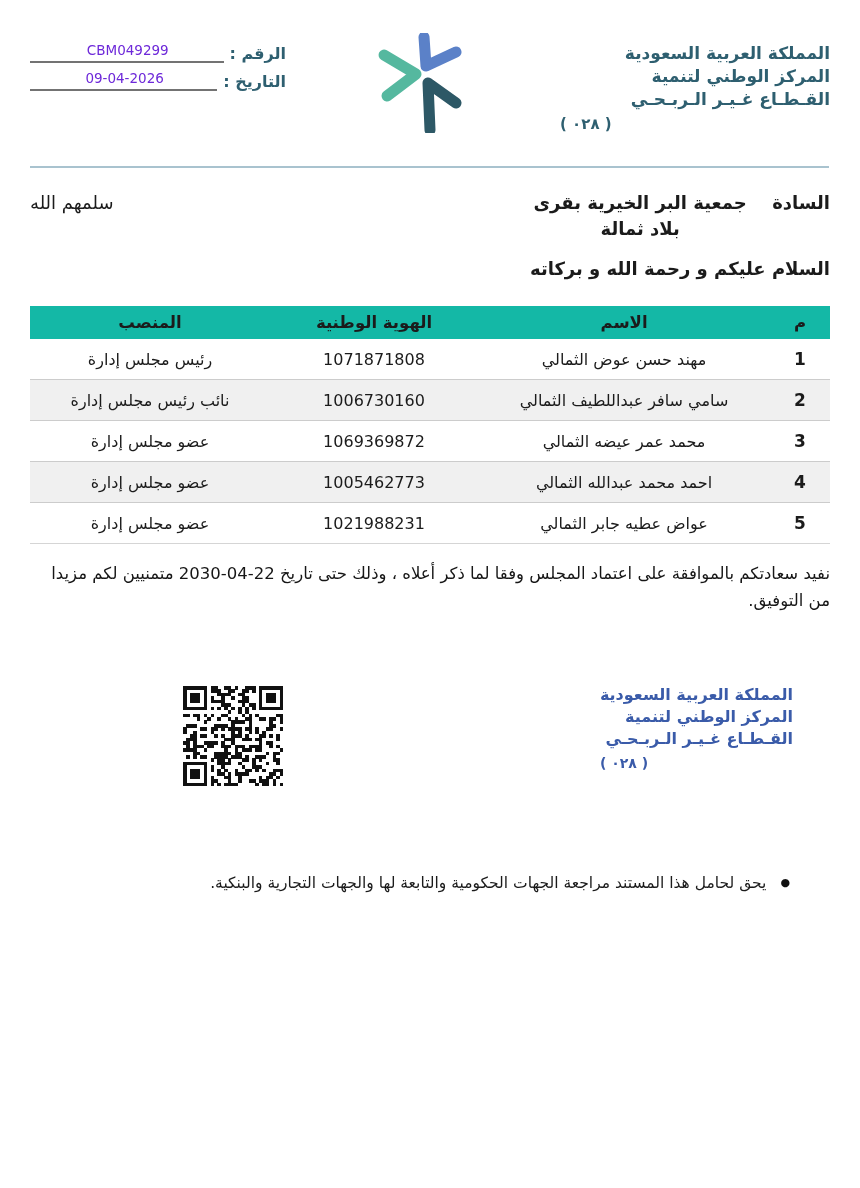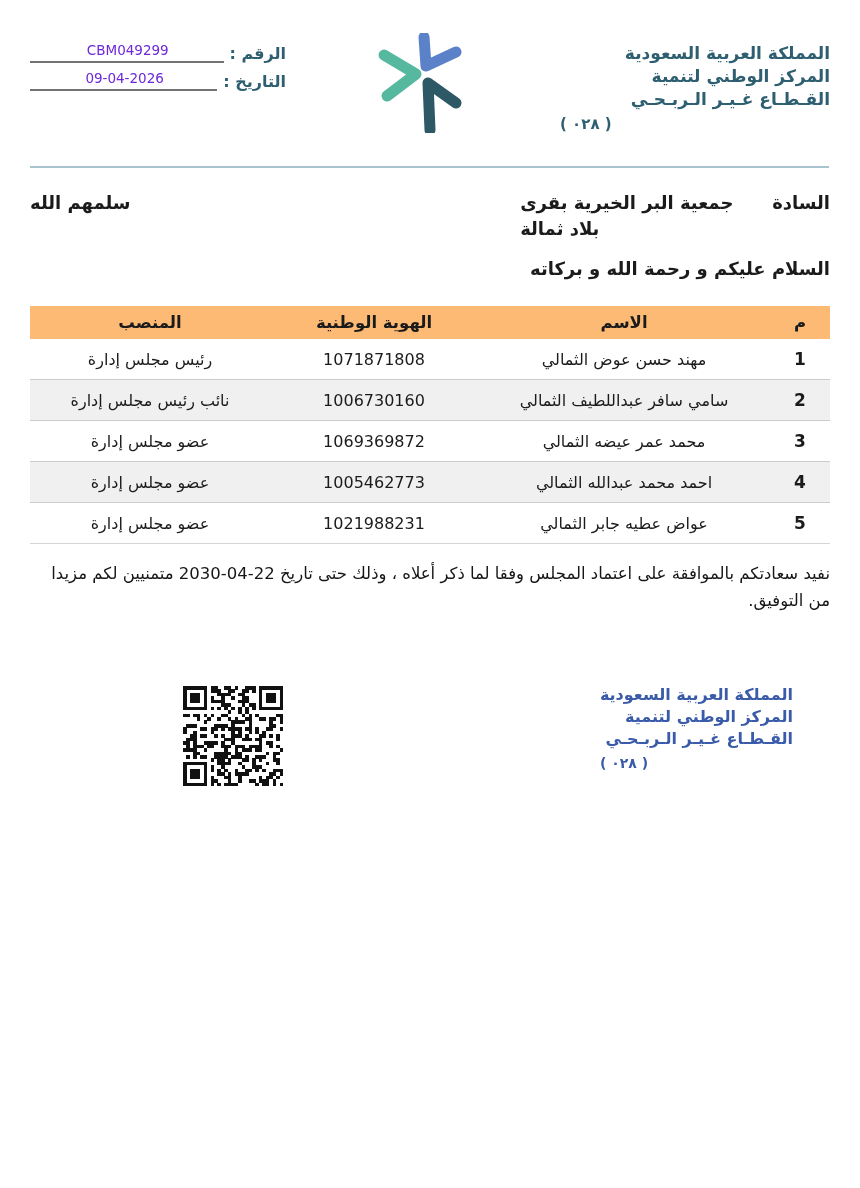--- a/index.html
+++ b/index.html
@@ -14,27 +14,27 @@
   .field-label{color:#2e5f70;font-weight:bold;font-size:16px;white-space:nowrap;padding-left:6px;}
   .field-value{flex:1;border-bottom:2px solid #737373;direction:ltr;text-align:center;font-size:13.5px;color:#6d28d9;padding:0 0 2px 2px;min-height:17px;}
   .logo-box{width:100px;height:100px;margin-top:3px;}
   .org-block{width:270px;margin-top:12px;text-align:right;color:#2e5f70;font-weight:bold;font-size:17px;line-height:23px;direction:rtl;}
   .org-code{text-align:left;font-size:15px;letter-spacing:2px;margin-top:2px;}
   .divider{position:absolute;top:166px;left:30px;right:31px;height:2px;background:#a9c3cf;}
   
   .content{position:absolute;top:190px;left:30px;right:30px;direction:rtl;text-align:right;}
   .salutation{display:flex;justify-content:space-between;align-items:flex-start;}
   .to{display:flex;gap:12px;font-weight:bold;font-size:18px;line-height:26px;}
-  .to-name{width:240px;text-align:left;}
-  .blessing{font-weight:bold;font-size:18px;margin-top:2px;}
+  .to-name{width:240px;text-align:center;}
+  .blessing{font-weight:normal;font-size:18px;margin-top:2px;}
   .greeting{font-weight:bold;font-size:18px;margin-top:16px;}
   .paragraph{font-size:16.5px;line-height:27px;margin-top:38px;color:#161616;}
   
   table.board{width:100%;border-collapse:collapse;margin-top:27px;text-align:center;font-size:16px;}
-  table.board th{background:#fdba74;font-weight:bold;font-size:16.5px;padding:5px 4px;height:23px;}
+  table.board th{background:#14b8a6;font-weight:bold;font-size:16.5px;padding:5px 4px;height:23px;}
   table.board td{padding:0 4px;height:40px;}
   table.board tr.alt{background:#f0f0f0;border-top:1px solid #cccccc;border-bottom:1px solid #cccccc;}
   table.board tbody tr:last-child{border-bottom:1px solid #d5d5d5;}
   td.idx{font-weight:bold;font-size:17px;}
   td.nid{font-size:16px;}
   .closing{margin-top:16px;}
   .regards{font-weight:bold;font-size:19px;margin-top:45px;}
   
   .stamp-row{position:relative;height:112px;margin-top:70px;}
   .stamp{position:absolute;right:37px;top:0;text-align:right;color:#3a5ba9;font-weight:bold;font-size:16px;line-height:22px;}
@@ -539,16 +539,19 @@
         </svg>
       <div class="stamp">
         <div>المملكة العربية السعودية</div>
         <div>المركز الوطني لتنمية</div>
         <div>القـطـاع غـيـر الـربـحـي</div>
         <div class="org-code">( ٠٢٨ )</div>
       </div>
     </div>
 
     <div class="notes">
+      <div class="note">
+        <span class="dot">●</span><span>يحق لحامل هذا المستند مراجعة الجهات الحكومية والتابعة لها والجهات التجارية والبنكية.</span>
+      </div>
     </div>
 
   </div>
 </div>
 
 </body></html>

